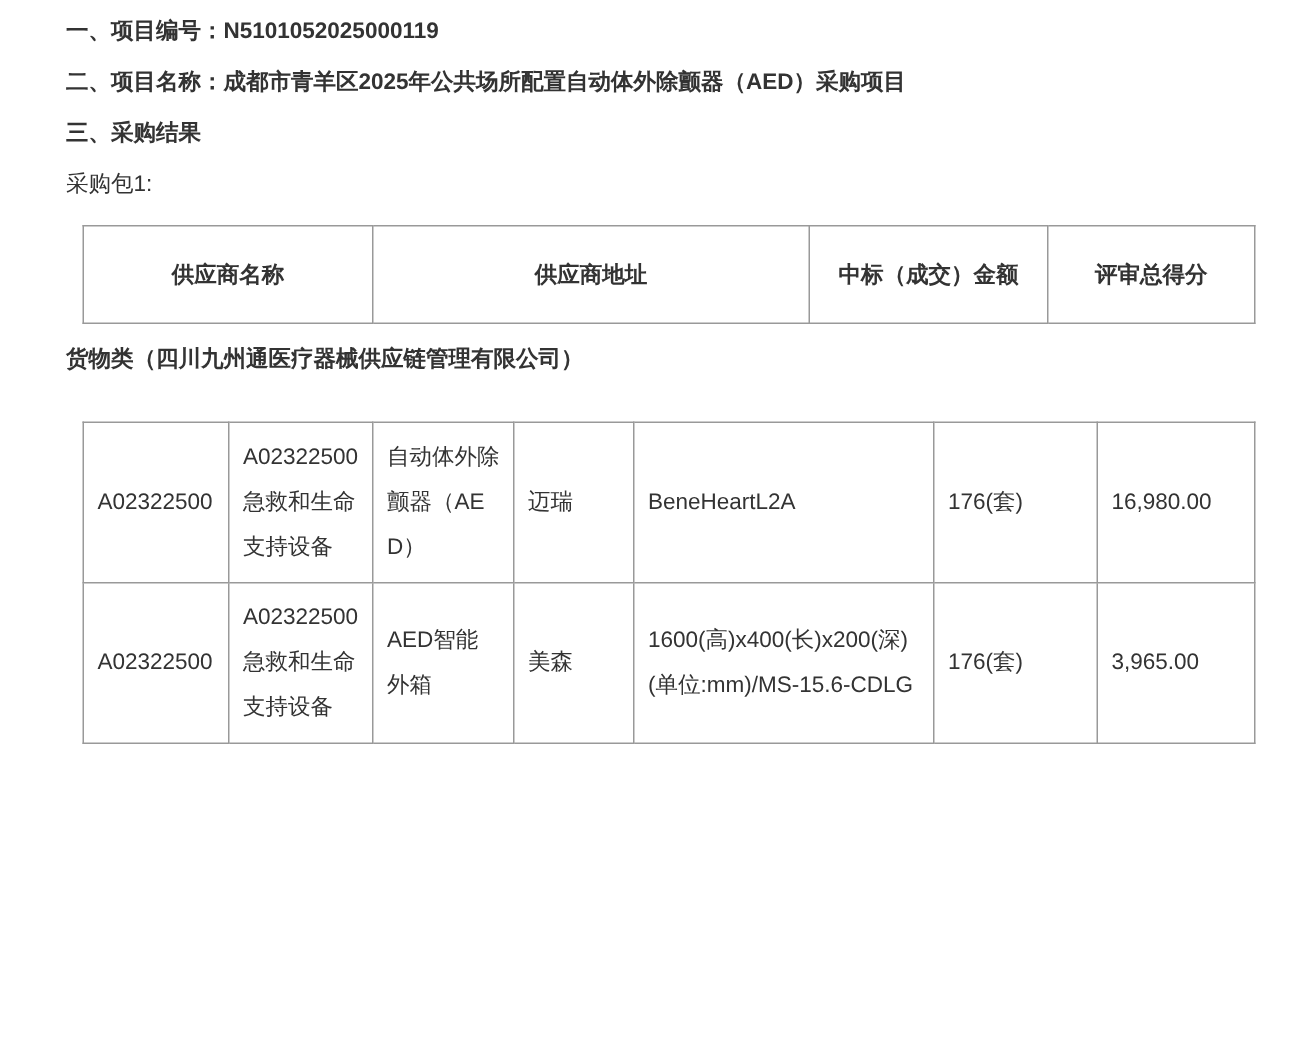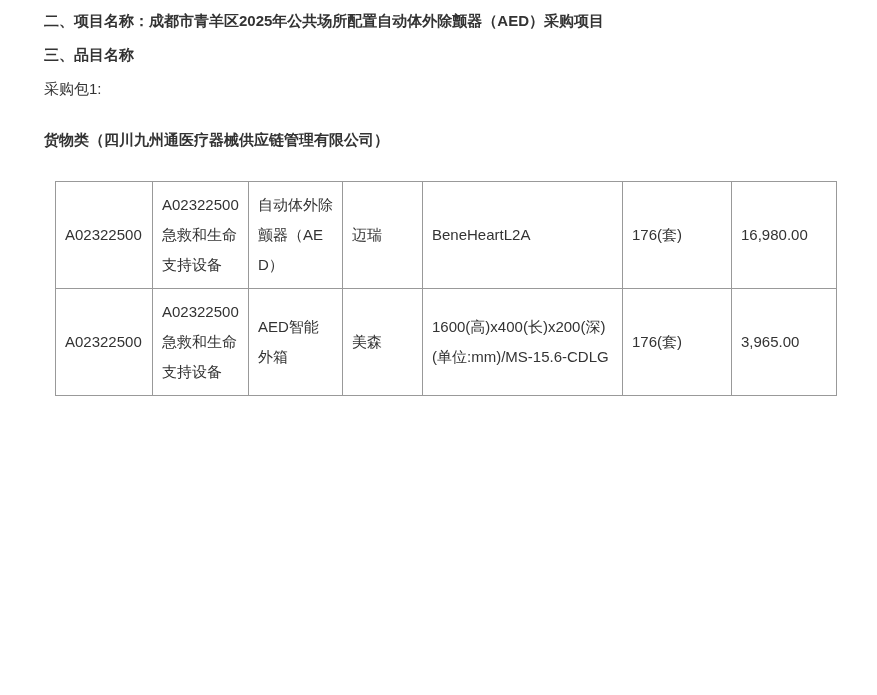--- a/index.html
+++ b/index.html
@@ -59,35 +59,42 @@
   .items-table tr.row-1 { height: 104px; }
   .items-table tr.row-2 { height: 106px; }
   td.align-right, th.align-right { text-align: right; }
   .items-table td { word-break: break-all; }
 </style>
 </head>
 <body>
 
 <div class="content">
 
+  <p class="bold p1"><span>一、项目编号：</span><span>N5101052025000119</span></p>
 
   <p class="bold p2"><span>二、项目名称：</span><span>成都市青羊区2025年公共场所配置自动体外除颤器（AED）采购项目</span></p>
 
-  <p class="bold p3">三、品目名称</p>
+  <p class="bold p3">三、采购结果</p>
 
   <p class="p4">采购包1:</p>
 
   <table class="result-table">
     <colgroup>
       <col style="width:193px">
       <col style="width:291px">
       <col style="width:159px">
       <col style="width:138px">
     </colgroup>
     <tbody>
+        <tr>
+      <th>供应商名称</th>
+      <th>供应商地址</th>
+      <th>中标（成交）金额</th>
+      <th>评审总得分</th>
+    </tr>
   </tbody>
     </table>
 
 
 
   <p class="p7">货物类（四川九州通医疗器械供应链管理有限公司）</p>
 
   <table class="items-table">
     <colgroup>
       <col style="width:97px">

